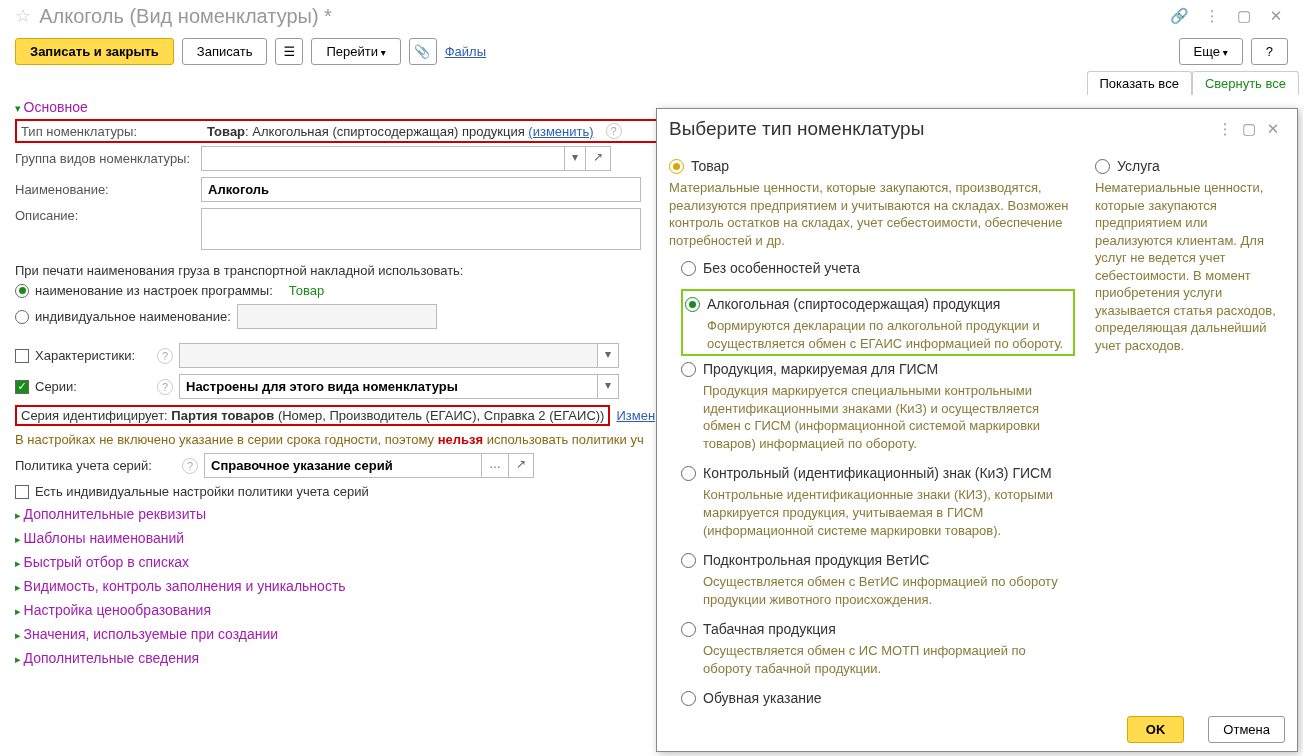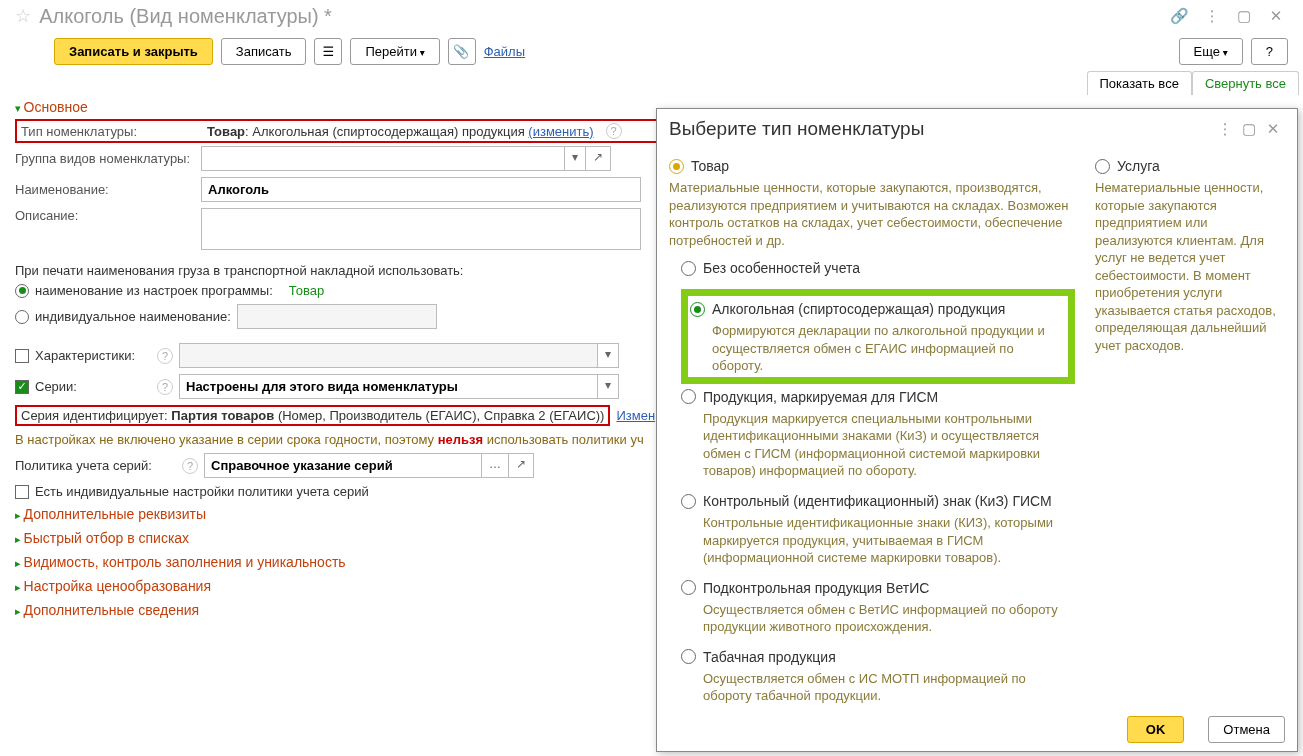--- a/index.html
+++ b/index.html
@@ -5,32 +5,32 @@
 * { box-sizing: border-box; margin: 0; padding: 0; }
 body { font-family: Arial, sans-serif; font-size: 13px; color: #333; background: #fff; overflow: hidden; }
 
 .header { display: flex; align-items: center; padding: 4px 15px; gap: 8px; }
 .star-icon { color: #ccc; font-size: 18px; }
 .page-title { font-size: 20px; color: #999; flex: 1; }
 .header-btn { width: 24px; height: 24px; display: flex; align-items: center; justify-content: center; color: #999; cursor: pointer; font-size: 15px; }
 
 .toolbar { display: flex; align-items: center; padding: 6px 15px; gap: 8px; }
 .btn { border: 1px solid #999; background: #fff; padding: 5px 14px; font-size: 13px; cursor: pointer; border-radius: 3px; }
-.btn-primary { background: #ffdb4d; border-color: #d9a800; font-weight: bold; margin-left: 39px; }
+.btn-primary { background: #ffdb4d; border-color: #d9a800; font-weight: bold; }
 .btn-icon { width: 28px; padding: 5px 0; text-align: center; }
 .dropdown-arrow::after { content: " ▾"; font-size: 10px; }
 .link { color: #2e5fb3; text-decoration: underline; cursor: pointer; }
 .toolbar-spacer { flex: 1; }
 
 .tabs-right { display: flex; justify-content: flex-end; padding: 0 4px; }
 .tab-btn { border: 1px solid #ccc; background: #fff; padding: 4px 12px; font-size: 13px; cursor: pointer; border-radius: 3px 3px 0 0; border-bottom: none; }
 .tab-btn.active { color: #1a8c1a; }
 
 .content { padding: 0 15px; position: relative; }
-.section-header { color: #c2410c; cursor: pointer; padding: 4px 0; font-size: 14px; }
+.section-header { color: #a21caf; cursor: pointer; padding: 4px 0; font-size: 14px; }
 .section-header.expanded::before { content: "▾ "; color: #1a8c1a; font-size: 11px; }
 .section-header.collapsed::before { content: "▸ "; color: #1a8c1a; font-size: 11px; }
 
 .form-row { display: flex; align-items: center; padding: 3px 0; gap: 6px; }
 .label { width: 180px; color: #555; }
 .label-short { width: 110px; }
 .help-icon { color: #aaa; border: 1px solid #ccc; border-radius: 50%; width: 16px; height: 16px; display: inline-flex; align-items: center; justify-content: center; font-size: 11px; margin-left: 6px; }
 
 .input-group { display: flex; border: 1px solid #bbb; }
 .input-group input { border: none; padding: 4px 6px; font-size: 13px; outline: none; font-weight: bold; }
@@ -62,21 +62,21 @@
 .opt-header { display: flex; align-items: center; gap: 7px; padding: 3px 0; }
 .opt-radio { width: 15px; height: 15px; border: 1px solid #666; border-radius: 50%; display: inline-flex; align-items: center; justify-content: center; }
 .opt-radio.checked { border-color: #d9a800; }
 .opt-radio.checked::after { content: ""; width: 7px; height: 7px; background: #d9a800; border-radius: 50%; }
 .opt-radio.green-check { border-color: #1a8c1a; }
 .opt-radio.green-check::after { content: ""; width: 7px; height: 7px; background: #1a8c1a; border-radius: 50%; }
 .opt-label { font-size: 14px; }
 .opt-desc { color: #8b7b3a; font-size: 13px; padding: 2px 0 0 22px; line-height: 1.35; }
 .sub-opts { padding-left: 22px; }
 
-.highlight-red-border { border: 7px solid #84cc16; padding: 2px; margin: 2px 0; }
+.highlight-red-border { border: 2px solid #84cc16; padding: 2px; margin: 2px 0; }
 </style>
 </head>
 <body>
 
 <div class="header">
   <span class="star-icon">☆</span>
   <span class="page-title">Алкоголь (Вид номенклатуры) *</span>
   <span class="header-btn">🔗</span>
   <span class="header-btn">⋮</span>
   <span class="header-btn">▢</span>
@@ -187,23 +187,25 @@
         <span class="addon">↗</span>
       </div>
   </div>
 
   <div class="radio-row">
     <span class="checkbox"></span>
     <span>Есть индивидуальные настройки политики учета серий</span>
   </div>
 
   <div class="section-header collapsed">Дополнительные реквизиты</div>
+  <div class="section-header collapsed">Шаблоны наименований</div>
   <div class="section-header collapsed">Быстрый отбор в списках</div>
   <div class="section-header collapsed">Видимость, контроль заполнения и уникальность</div>
   <div class="section-header collapsed">Настройка ценообразования</div>
+  <div class="section-header collapsed">Значения, используемые при создании</div>
   <div class="section-header collapsed">Дополнительные сведения</div>
 </div>
 
 <div class="popup">
   <div class="popup-header">
     <span class="popup-title">Выберите тип номенклатуры</span>
     <span class="header-btn">⋮</span>
     <span class="header-btn">▢</span>
     <span class="header-btn">✕</span>
   </div>

